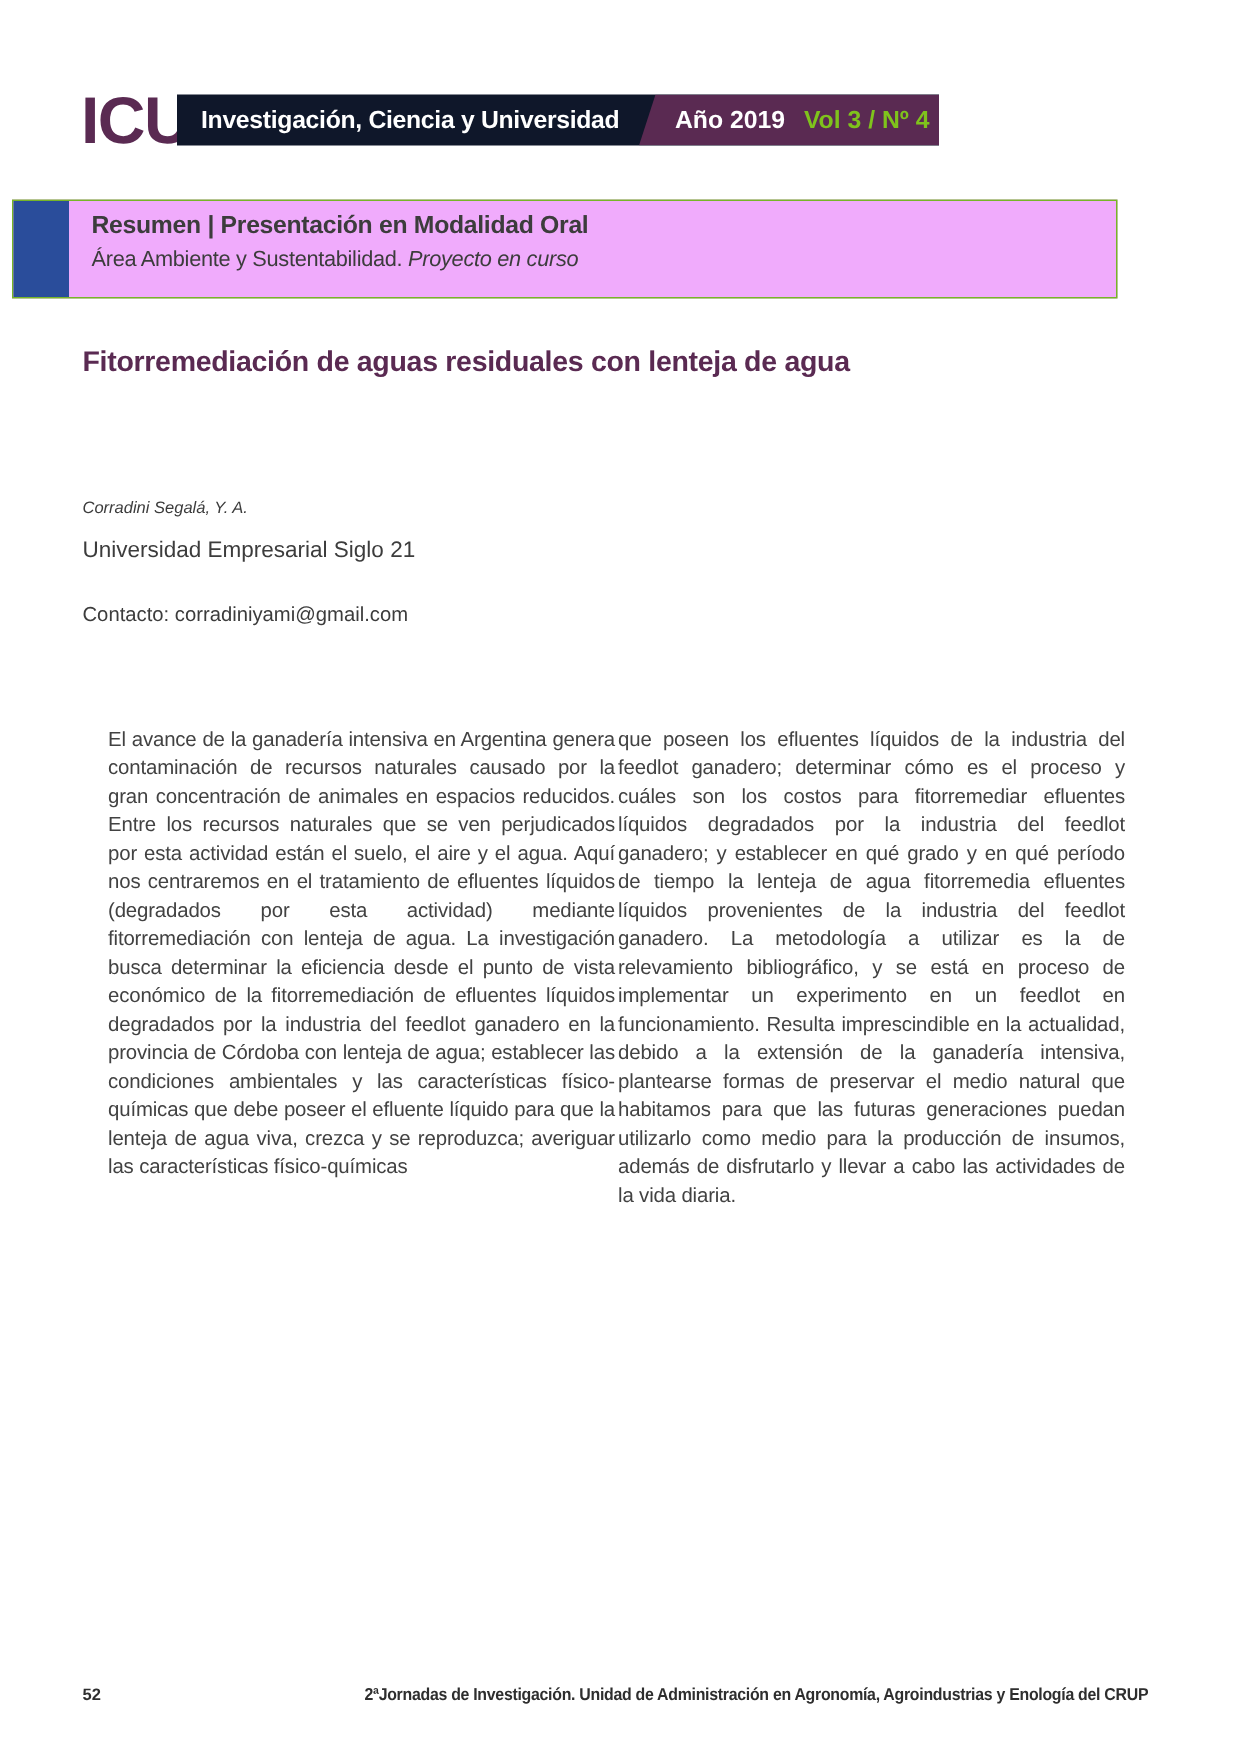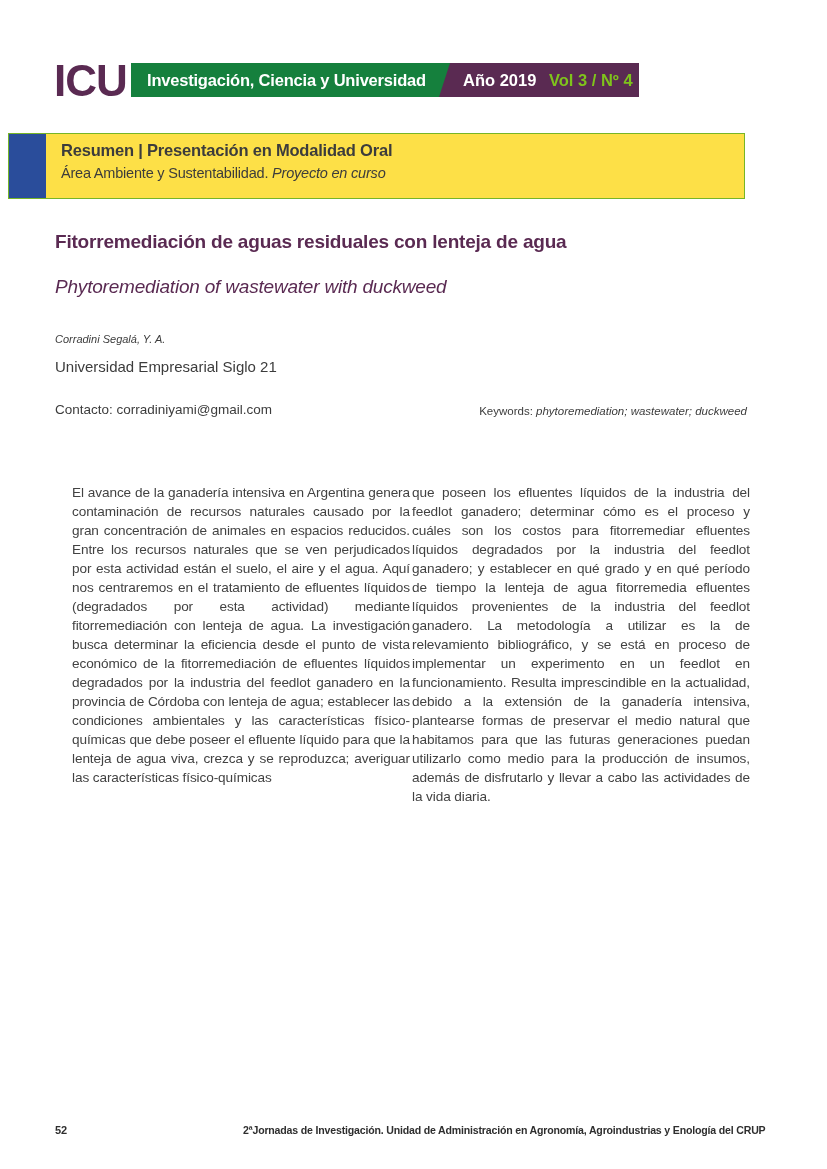--- a/index.html
+++ b/index.html
@@ -11,43 +11,43 @@
     color:#3d3d3d;
     overflow:hidden;
   }
   
   .logo{
     position:absolute;left:54px;top:59px;
     font-size:44px;line-height:44px;font-weight:bold;
     letter-spacing:-1px;color:#5a2a52;
   }
   .band{
-    position:absolute;left:131px;top:63px;width:508px;height:34px;
-    background:#15803d;
+    position:absolute;left:118px;top:63px;width:508px;height:34px;
+    background:#0f172a;
   }
   .band-title{
     position:absolute;left:16px;top:0;height:34px;line-height:34px;
     color:#ffffff;font-weight:bold;font-size:16.5px;letter-spacing:-0.2px;
     white-space:nowrap;
   }
   .band-right{
     position:absolute;right:0;top:0;height:34px;width:200px;
     background:#5a2a52;
     clip-path:polygon(11px 0, 100% 0, 100% 100%, 0 100%);
   }
   .band-right-inner{
     position:absolute;left:24px;top:0;height:34px;line-height:34px;
     font-size:16.5px;font-weight:bold;white-space:nowrap;
   }
   .year{color:#ffffff;}
   .vol{color:#7fc31c;margin-left:8px;}
   
   .resumen-box{
     position:absolute;left:8px;top:133px;width:735px;height:64px;
-    border:1.5px solid #77b527;background:#fde047;
+    border:1.5px solid #77b527;background:#f0abfc;
   }
   .blue-block{
     position:absolute;left:0;top:0;width:37px;height:100%;
     background:#2a4d9b;
   }
   .resumen-text{position:absolute;left:52px;top:7px;}
   .resumen-line1{font-size:16.5px;font-weight:bold;color:#3c3c3c;letter-spacing:-0.2px;}
   .resumen-line2{font-size:14.5px;color:#3c3c3c;margin-top:5px;letter-spacing:-0.2px;}
   .resumen-line2 .it{font-style:italic;}
   
@@ -118,29 +118,27 @@
 
   <div class="resumen-box">
     <div class="blue-block"></div>
     <div class="resumen-text">
       <div class="resumen-line1">Resumen | Presentación en Modalidad Oral</div>
       <div class="resumen-line2"><span>Área Ambiente y Sustentabilidad. </span><span class="it">Proyecto en curso</span></div>
     </div>
   </div>
 
   <div class="title-es">Fitorremediación de aguas residuales con lenteja de agua</div>
-  <div class="title-en">Phytoremediation of wastewater with duckweed</div>
 
   <div class="author">Corradini Segalá, Y. A.</div>
   <div class="affiliation">Universidad Empresarial Siglo 21</div>
 
   <div class="contact"><span>Contacto: </span><span>corradiniyami@gmail.com</span></div>
 
   <div class="keywords">
-    <div><span>Keywords: </span><span class="it">phytoremediation; wastewater; duckweed</span></div>
   </div>
 
   <div class="bodycol col1" lang="es">El avance de la ganadería intensiva en Argentina genera contaminación de recursos naturales causado por la gran concentración de animales en espacios reducidos. Entre los recursos naturales que se ven perjudicados por esta actividad están el suelo, el aire y el agua. Aquí nos centraremos en el tratamiento de efluentes líquidos (degradados por esta actividad) mediante fitorremediación con lenteja de agua. La investigación busca determinar la eficiencia desde el punto de vista económico de la fitorremediación de efluentes líquidos degradados por la industria del feedlot ganadero en la provincia de Córdoba con lenteja de agua; establecer las condiciones ambientales y las características físico-químicas que debe poseer el efluente líquido para que la lenteja de agua viva, crezca y se reproduzca; averiguar las características físico-químicas</div>
   <div class="bodycol col2" lang="es">que poseen los efluentes líquidos de la industria del feedlot ganadero; determinar cómo es el proceso y cuáles son los costos para fitorremediar efluentes líquidos degradados por la industria del feedlot ganadero; y establecer en qué grado y en qué período de tiempo la lenteja de agua fitorremedia efluentes líquidos provenientes de la industria del feedlot ganadero. La metodología a utilizar es la de relevamiento bibliográfico, y se está en proceso de implementar un experimento en un feedlot en funcionamiento. Resulta imprescindible en la actualidad, debido a la extensión de la ganadería intensiva, plantearse formas de preservar el medio natural que habitamos para que las futuras generaciones puedan utilizarlo como medio para la producción de insumos, además de disfrutarlo y llevar a cabo las actividades de la vida diaria.</div>
 
   <div class="page-number">52</div>
   <div class="footer-text">2ªJornadas de Investigación. Unidad de Administración en Agronomía, Agroindustrias y Enología del CRUP</div>
 
 </div>
 

